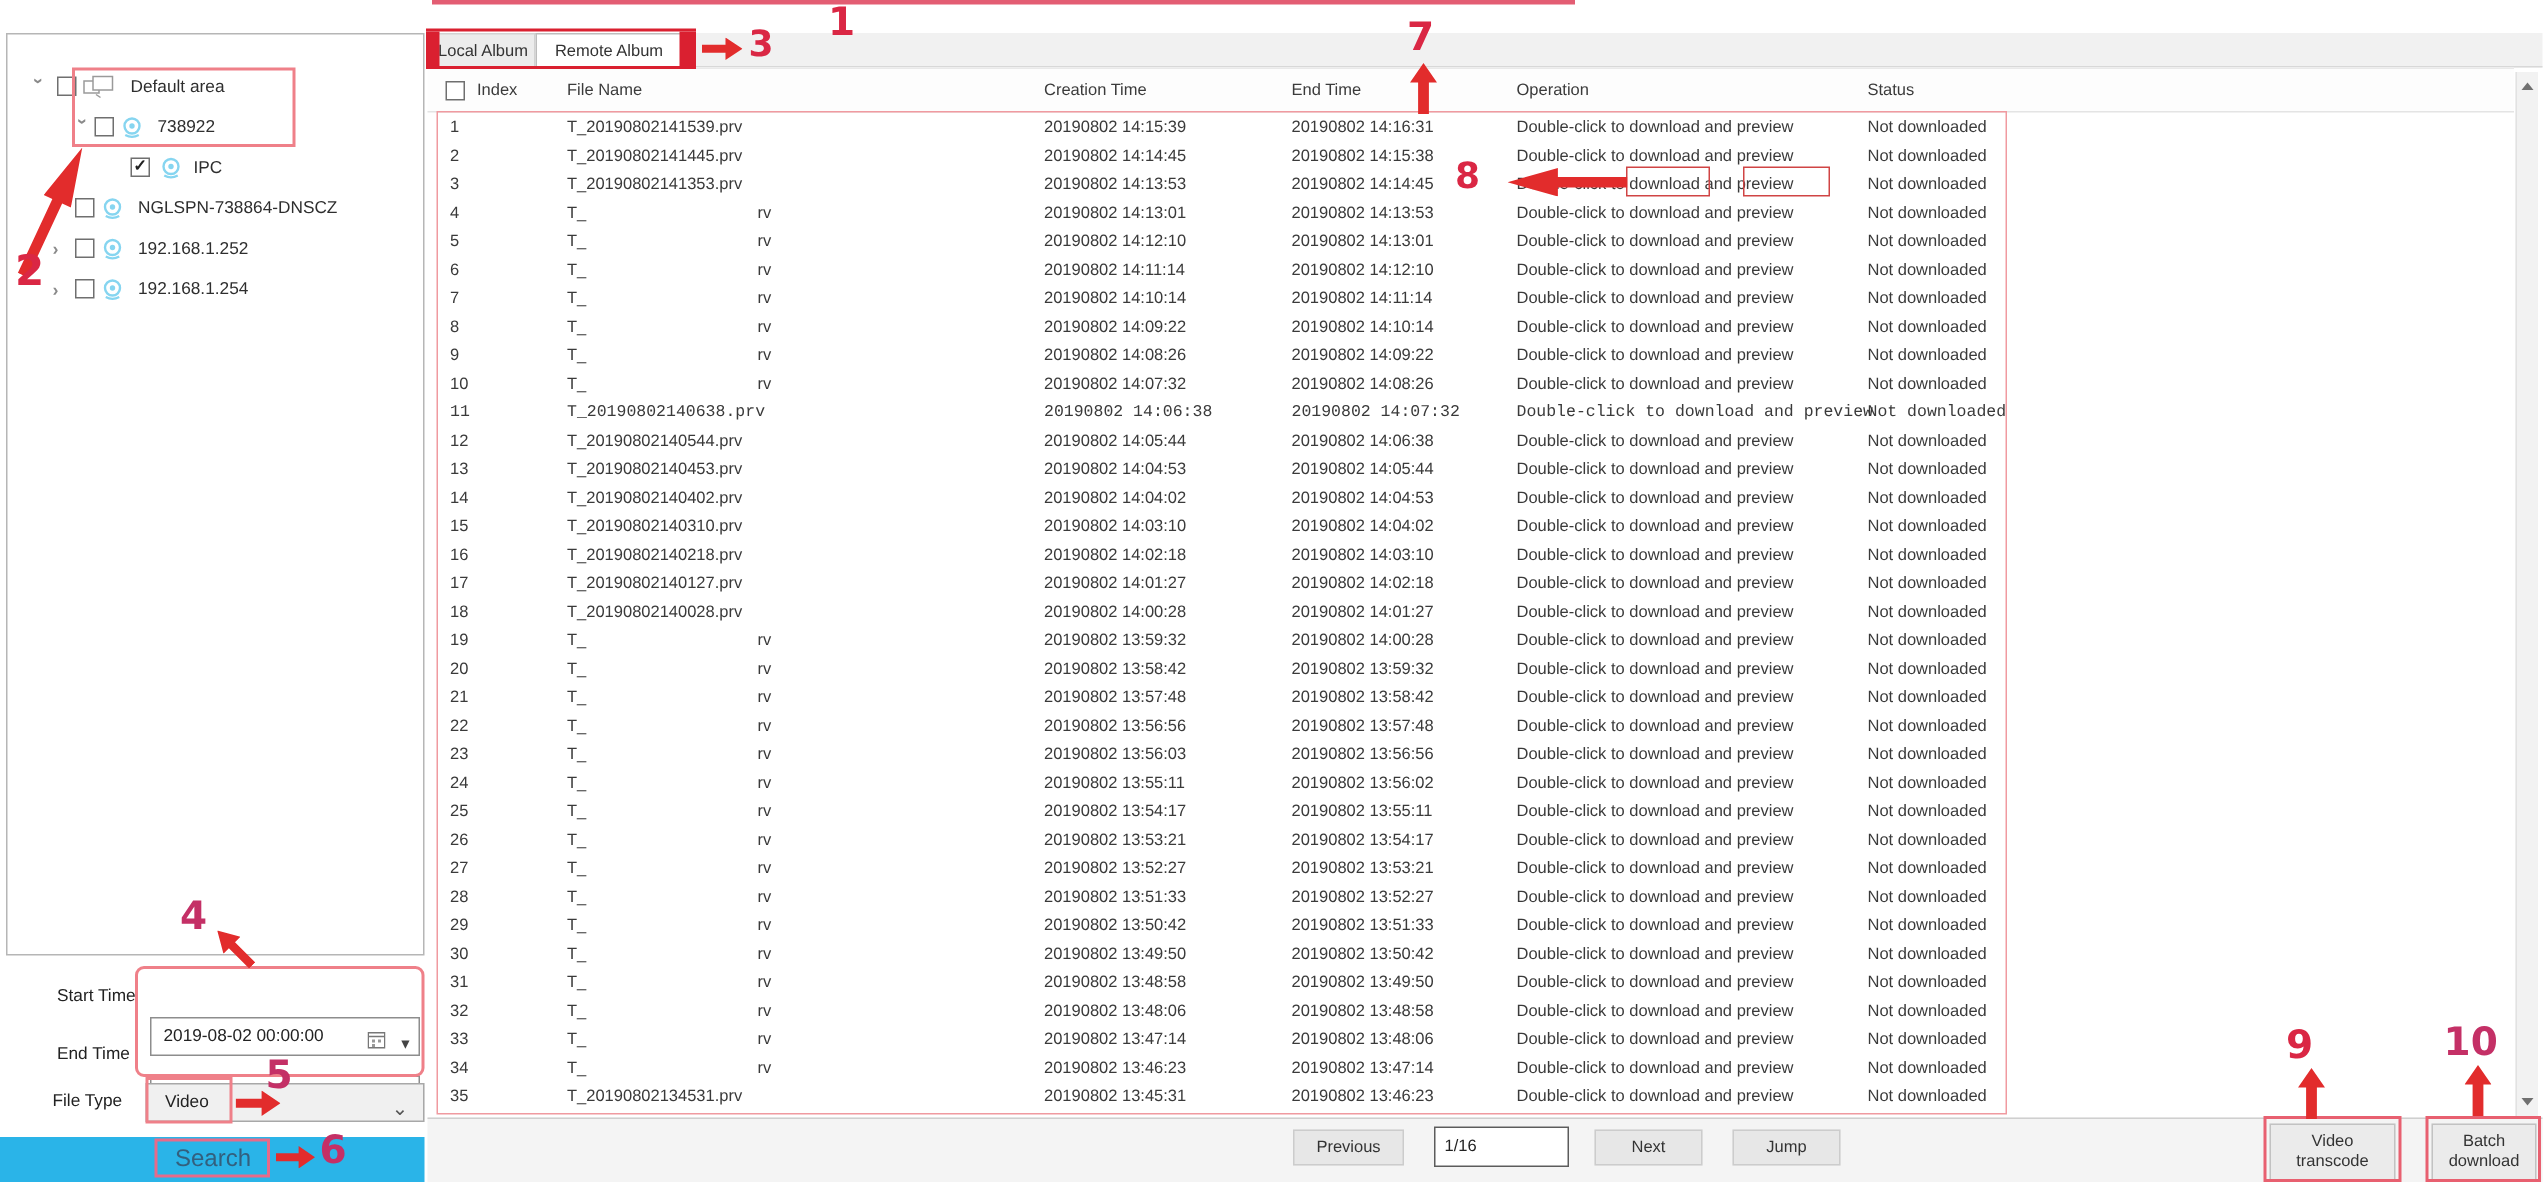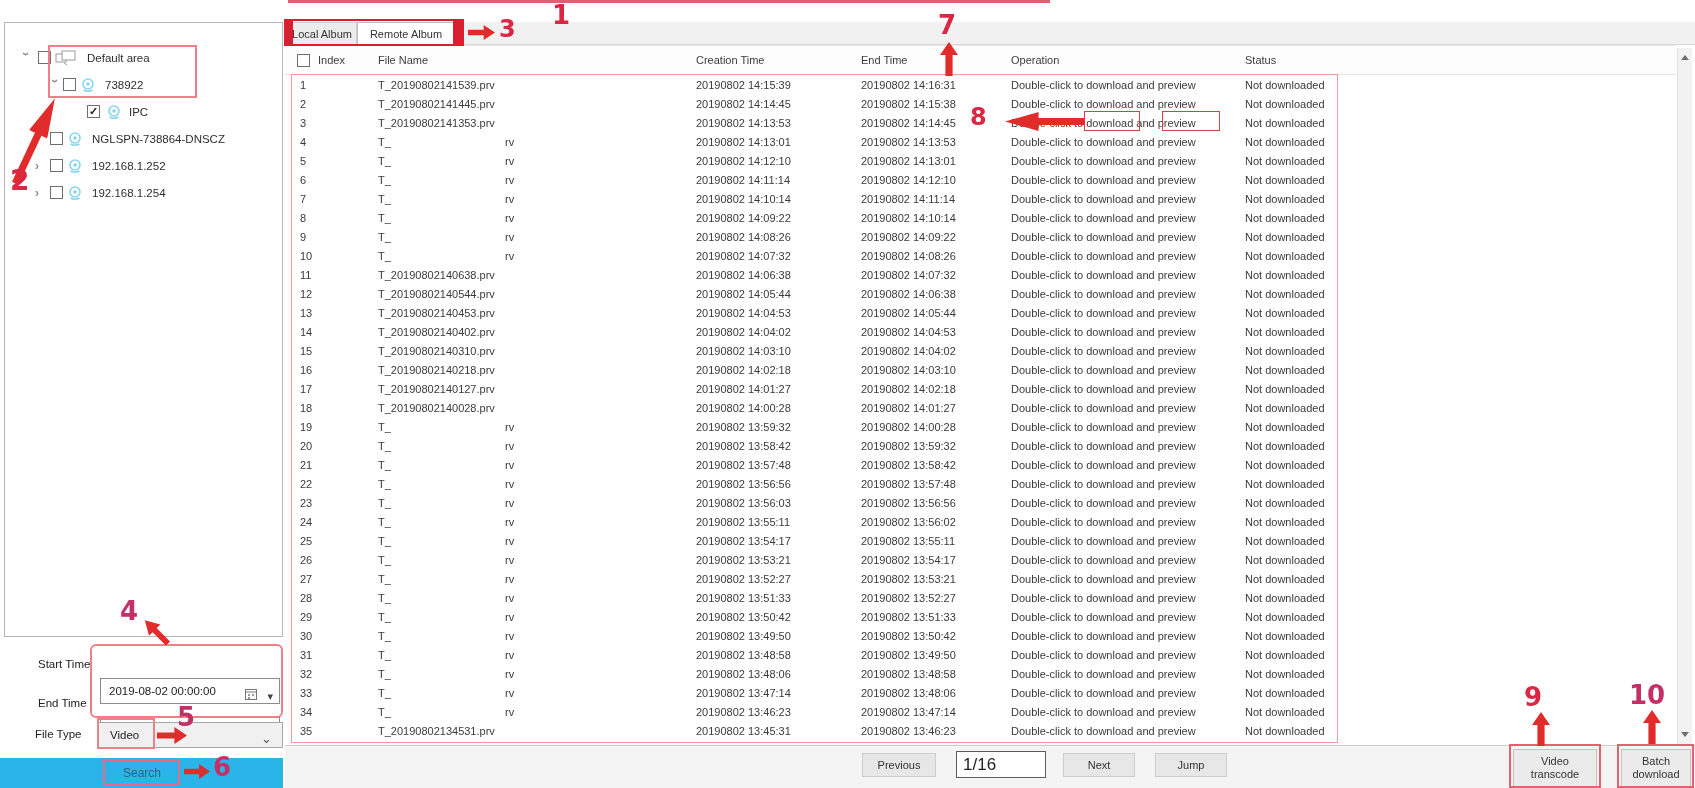--- a/index.html
+++ b/index.html
@@ -20,21 +20,21 @@
   
   .flabel { position:absolute; font-size:11.5px; color:#222; }
   .finput { position:absolute; height:26px; background:#fff; border:1px solid #8d8d8d;
     font-size:11.5px; line-height:24px; padding-left:8px; color:#222;margin-top:28px; }
   .cal { position:absolute; right:22px; top:6px; }
   .caret { position:absolute; right:6px; top:5px; font-size:11px; color:#444; }
   #file-select { left:97px; top:722px; width:186px; height:26px; background:#f0f0f0;
     border:1px solid #a8a8a8; font-size:11.5px; line-height:24px; padding-left:12px; color:#222; }
   #search-bar { left:0; top:758px; width:283px; height:30px; background:#2ab4e8; }
   #search-btn { position:absolute; left:108px; top:4px; width:68px; height:22px;
-    text-align:center; font-size:12px; line-height:22px; color:#33607e; cursor:pointer; }
+    text-align:center; font-size:16px; line-height:22px; color:#33607e; cursor:pointer; }
   
   #top-strip { left:285px; top:0; width:1410px; height:22px; background:#fff; }
   #tab-bar { left:285px; top:22px; width:1410px; height:23px; background:#f1f1f1;
     border-bottom:1px solid #d8d8d8; }
   .tab { position:absolute; top:0; height:23px; text-align:center; font-size:11px;
     line-height:22px; color:#333; cursor:pointer; }
   .tab.inactive { background:#ececec; border:1px solid #d2d2d2; }
   .tab.active { background:#fff; border:1px solid #bdbdbd; border-bottom:none; }
   
   #thead { left:285px; top:45px; width:1391px; height:30px; background:#fdfdfd;
@@ -52,21 +52,21 @@
   .tri-up { position:absolute; left:3px; width:0; height:0; border-left:4px solid transparent;
     border-right:4px solid transparent; border-bottom:5px solid #707070; }
   .tri-dn { position:absolute; left:3px; width:0; height:0; border-left:4px solid transparent;
     border-right:4px solid transparent; border-top:5px solid #707070; }
   
   #footer { left:285px; top:745px; width:1410px; height:43px; background:#f4f4f4;
     border-top:1px solid #cfcfcf; }
   .pgbtn { position:absolute; height:24px; background:#e7e7e7; border:1px solid #cccccc;
     text-align:center; font-size:11px; color:#333; line-height:22px; cursor:pointer; }
   #page-input { position:absolute; left:671px; top:5px; width:90px; height:27px; background:#fff;
-    border:1px solid #5c5c5c; font-size:17px; line-height:25px; padding-left:6px; color:#222; }
+    border:1px solid #5c5c5c; font-size:11px; line-height:25px; padding-left:6px; color:#222; }
   .ftbtn { position:absolute; top:3px; height:38px; background:#ebebeb; border:1px solid #c2c2c2;
     font-size:11px; line-height:13px; text-align:center; color:#333; padding-top:5px; cursor:pointer; }
   #partial-row { left:1011px; top:744px; width:420px; height:8px; overflow:hidden;
     opacity:.38; filter:blur(.6px); }
   
   .ann-num { position:absolute; font-weight:bold; font-family:"DejaVu Sans", sans-serif; z-index:60; }
   .ann-box { position:absolute; z-index:55; pointer-events:none; }
   .barrow { position:absolute; z-index:58; background:#e22c2c; }
   .arr-r { clip-path:polygon(0 32%, 58% 32%, 58% 0, 100% 50%, 58% 100%, 58% 68%, 0 68%); }
   .arr-l { clip-path:polygon(100% 32%, 42% 32%, 42% 0, 0 50%, 42% 100%, 42% 68%, 100% 68%); }
@@ -270,21 +270,21 @@
     </div>
     <div class="row" style="top: 247px;">
       <span class="cell c-idx">10</span>
       <span class="cell c-name">T_</span>
       <span class="cell c-sfx">rv</span>
       <span class="cell c-cre">20190802 14:07:32</span>
       <span class="cell c-end">20190802 14:08:26</span>
       <span class="cell c-op">Double-click to download and preview</span>
       <span class="cell c-st">Not downloaded</span>
     </div>
-    <div class="row" style="top: 266px;">
+    <div class="row" style="top: 266px; font-family: Liberation Mono, monospace;">
       <span class="cell c-idx">11</span>
       <span class="cell c-name">T_20190802140638.prv</span>
       <span class="cell c-cre">20190802 14:06:38</span>
       <span class="cell c-end">20190802 14:07:32</span>
       <span class="cell c-op">Double-click to download and preview</span>
       <span class="cell c-st">Not downloaded</span>
     </div>
     <div class="row" style="top: 285px;">
       <span class="cell c-idx">12</span>
       <span class="cell c-name">T_20190802140544.prv</span>

